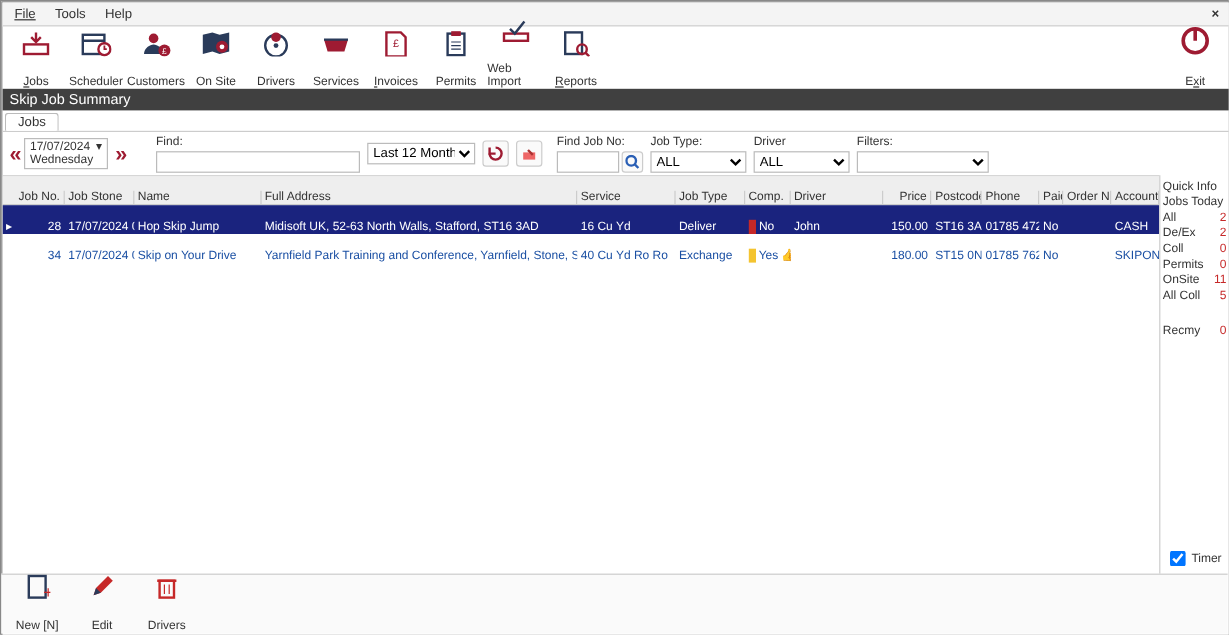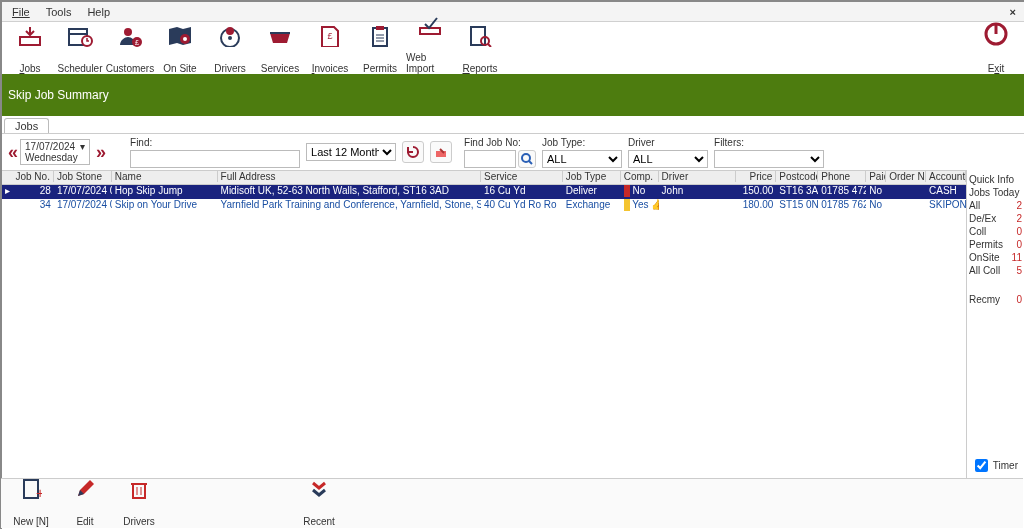--- a/index.html
+++ b/index.html
@@ -7,34 +7,34 @@
   .menubar{height:20px;background:#f4f4f4;border-bottom:1px solid #d0d0d0;display:flex;align-items:center;padding:0 2px}
   .menubar .m{padding:2px 8px;cursor:default}
   .menubar .m u{text-decoration:underline}
   .menubar .close{margin-left:auto;padding:0 6px;font-weight:bold;cursor:pointer}
   .toolbar{height:52px;display:flex;align-items:flex-end;padding:0 4px;gap:2px}
   .tbtn{display:flex;flex-direction:column;align-items:center;justify-content:flex-end;width:48px;height:50px;cursor:pointer}
   .tbtn .ico{width:26px;height:26px;display:flex;align-items:center;justify-content:center}
   .tbtn .lbl{font-size:10px;margin-top:16px}
   .tbtn u{text-decoration:underline}
   .exit-btn{margin-left:auto}
-  .band{background:#4d7c0f;color:#fff;padding:14px 6px;font-size:12px}
+  .band{background:#404040;color:#fff;padding:2px 6px;font-size:12px}
   .tabstrip{height:18px;border-bottom:1px solid #ccc;display:flex;align-items:flex-end}
   .tab{background:#fff;border:1px solid #bbb;border-bottom:none;padding:1px 10px;font-size:11px;margin-left:2px;border-radius:3px 3px 0 0}
   .filterbar{display:flex;align-items:center;gap:6px;padding:4px 6px;height:36px}
   .navbtn{font-size:18px;color:#9e1b32;cursor:pointer;font-weight:bold;letter-spacing:-4px}
   .datebox{display:flex;flex-direction:column;border:1px solid #bbb;padding:1px 4px;font-size:10px;width:70px;line-height:1.1}
   .datebox .d1{display:flex;justify-content:space-between}
   .lblcol{display:flex;flex-direction:column;font-size:10px;gap:2px}
   input.tf{border:1px solid #bbb;height:18px;padding:0 3px;font-size:11px}
   select.sel{border:1px solid #bbb;height:18px;font-size:11px;background:#fff}
   .ibtn{width:22px;height:22px;border:1px solid #ccc;border-radius:3px;display:flex;align-items:center;justify-content:center;cursor:pointer;background:#fafafa}
   .content{display:flex;height:334px}
   .grid{flex:1;display:flex;flex-direction:column;border-top:1px solid #ccc;overflow:hidden}
-  .ghead,.grow{display:flex;align-items:flex-start;font-size:10px;height:14px}
+  .ghead,.grow{display:flex;align-items:flex-end;font-size:10px;height:24px}
   .ghead{background:#eee;border-bottom:1px solid #ccc}
   .ghead>div{border-right:1px solid #ccc;padding:0 3px;white-space:nowrap;overflow:hidden}
   .grow>div{padding:0 3px;white-space:nowrap;overflow:hidden}
   .grow.sel{background:#1a237e;color:#fff}
   .grow.alt{color:#1a4fa3}
   .c-mark{width:10px;text-align:center}
   .c-jobno{width:42px;text-align:right}
   .c-date{width:58px}
   .c-name{width:106px}
   .c-addr{width:264px}
@@ -360,23 +360,14 @@
         <svg width="22" height="22">
           <rect x="5" y="6" width="12" height="14" fill="none" stroke="#c62828" stroke-width="2"></rect>
           <line x1="3" y1="6" x2="19" y2="6" stroke="#c62828" stroke-width="2"></line>
           <line x1="9" y1="9" x2="9" y2="17" stroke="#c62828"></line>
           <line x1="13" y1="9" x2="13" y2="17" stroke="#c62828"></line>
         </svg>
       </span>
     <span class="lbl">Drivers</span>
   </div>
   <div style="width:120px"></div>
-  <div class="tbtn">
-    <span class="ico">
-        <svg width="22" height="22">
-          <path d="M5 5l6 5 6-5" fill="none" stroke="#c62828" stroke-width="3"></path>
-          <path d="M5 12l6 5 6-5" fill="none" stroke="#2a3b5a" stroke-width="3"></path>
-        </svg>
-      </span>
-    <span class="lbl">Recent</span>
-  </div>
   <div style="width:80px"></div>
 </div>
 
 </body></html>

